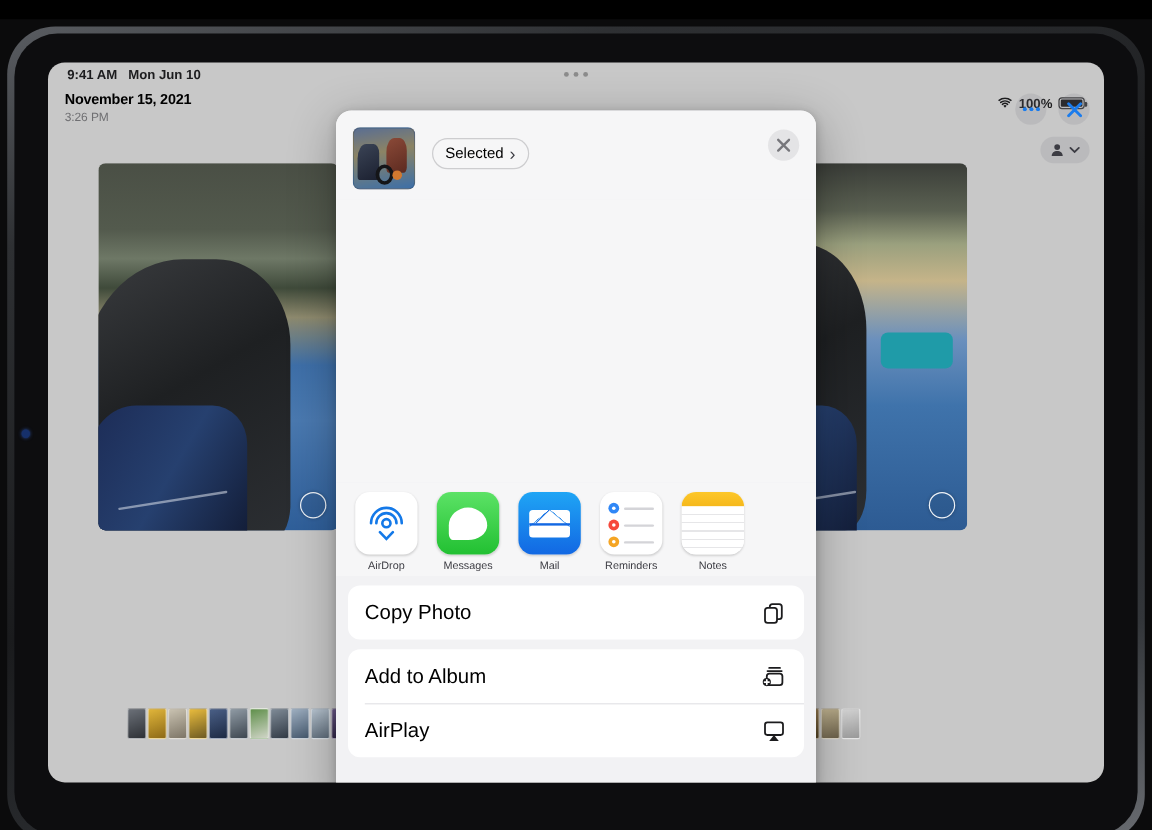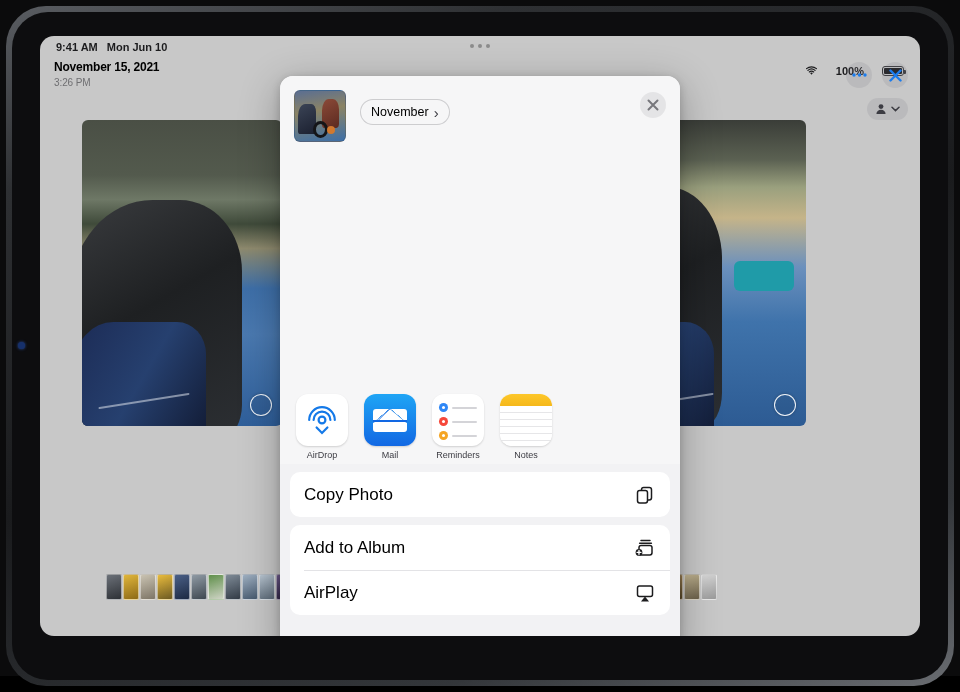--- a/index.html
+++ b/index.html
@@ -5,21 +5,21 @@
   * { box-sizing: border-box; margin: 0; padding: 0; }
   html, body {
     width: 960px; height: 692px;
     background: #000;
     font-family: "Liberation Sans", sans-serif;
     overflow: hidden;
   }
 
   
   #device {
-    position: absolute; left: 0; top: 0;
+    position: absolute; left: 0; top: 16px;
     width: 960px; height: 676px;
     background: #0b0b0c;
   }
   .bezel-outer {
     position: absolute; left: 6px; top: 6px;
     width: 948px; height: 680px;
     border-radius: 40px;
     background: linear-gradient(160deg,#5a5d62 0%, #2e3033 18%, #1a1b1d 50%, #33363a 82%, #6a6d72 100%);
   }
   .bezel-inner {
@@ -42,21 +42,21 @@
   }
 
   
   .statusbar {
     position: absolute; left: 0; top: 0; width: 880px; height: 22px;
     display: flex; align-items: center; justify-content: space-between;
     padding: 0 16px;
     font-size: 11px; font-weight: bold; color: #1c1c1e;
   }
   .sb-left { display: flex; align-items: center; gap: 9px; }
-  .sb-right { display: flex; align-items: center; gap: 18px; margin-top: 47px; }
+  .sb-right { display: flex; align-items: flex-start; gap: 5px; margin-top: 47px; }
   .wifi-icon { display: inline-block; width: 13px; height: 10px; }
   .battery {
     display: inline-block; width: 22px; height: 10px;
     border: 1px solid #3a3a3c; border-radius: 3px; position: relative;
     padding: 1px;
   }
   .battery::after {
     content: ""; position: absolute; right: -3px; top: 3px;
     width: 2px; height: 4px; background: #3a3a3c; border-radius: 0 1px 1px 0;
   }
@@ -554,21 +554,21 @@
 
       <div class="sheet-header">
         <div class="sheet-thumb">
           <div class="t1"></div>
             <div class="t2"></div>
             <div class="t3"></div>
             <div class="t4"></div>
         </div>
         <div class="sheet-head-text">
           <div class="options-btn">
-            <span>November</span>
+            <span>Selected</span>
             <span style="font-size:15px;color:#3c3c43;">›</span>
           </div>
         </div>
         <div class="sheet-close">
           <svg width="12" height="12" viewBox="0 0 12 12">
             <path d="M1.5 1.5 L10.5 10.5 M10.5 1.5 L1.5 10.5" stroke="#77777c" stroke-width="2" stroke-linecap="round"></path>
           </svg>
         </div>
       </div>
 
@@ -581,20 +581,26 @@
             <svg width="34" height="34" viewBox="0 0 34 34">
               <circle cx="17" cy="17" r="3.4" fill="none" stroke="#1479e8" stroke-width="2.2"></circle>
               <path d="M8.6 17a8.4 8.4 0 0 1 16.8 0" fill="none" stroke="#1479e8" stroke-width="2.2" stroke-linecap="round"></path>
               <path d="M4.2 17a12.8 12.8 0 0 1 25.6 0" fill="none" stroke="#1479e8" stroke-width="2.2" stroke-linecap="round"></path>
               <path d="M11.6 24.5 L17 30 L22.4 24.5" fill="none" stroke="#1479e8" stroke-width="2.2" stroke-linecap="round"></path>
             </svg>
           </div>
           <div class="app-label">AirDrop</div>
         </div>
 
+        <div class="app-item">
+          <div class="app-icon ic-messages">
+            <div class="bubble"></div>
+          </div>
+          <div class="app-label">Messages</div>
+        </div>
 
         <div class="app-item">
           <div class="app-icon ic-mail">
             <div class="envelope">
                 <div class="env-v"></div>
               </div>
           </div>
           <div class="app-label">Mail</div>
         </div>
 

